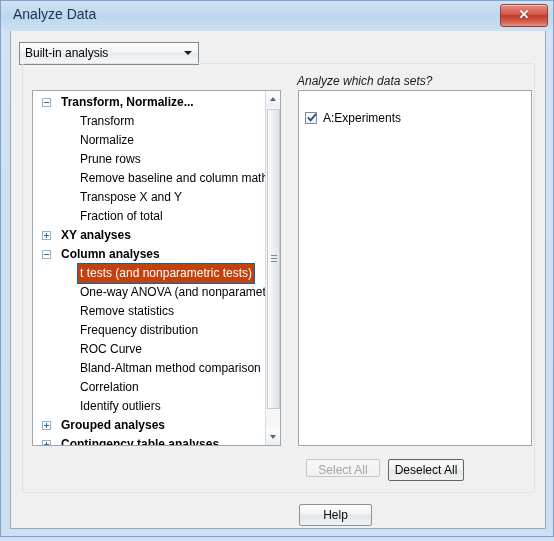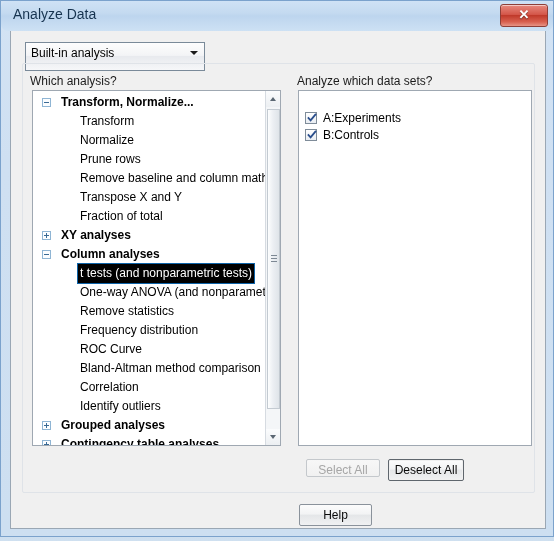--- a/index.html
+++ b/index.html
@@ -88,24 +88,24 @@
     height: 498px;
     background: #f0f0f0;
     border: 1px solid #9aa7b4;
     border-top: none;
     box-sizing: border-box;
   }
 
   
   #analysis-combo {
     position: absolute;
-    left: 14px;
+    left: 8px;
     top: 11px;
     width: 180px;
-    height: 29px;
+    height: 23px;
     background: linear-gradient(180deg, #fdfdfd 0%, #f3f4f6 46%, #e8eaee 50%, #f6f7f9 100%);
     border: 1px solid #7a8a99;
     box-sizing: border-box;
     cursor: pointer;
   }
   #analysis-combo .combo-text {
     position: absolute;
     left: 5px;
     top: 3px;
     font-size: 12px;
@@ -136,21 +136,21 @@
   }
 
   
   .section-label {
     position: absolute;
     font-size: 12px;
     color: #1b1b1b;
     white-space: nowrap;
   }
   #label-which-analysis { left: 19px; top: 43px; }
-  #label-which-datasets { left: 286px; top: 43px; }
+  #label-which-datasets { left: 286px; top: 43px; font-style: italic; }
 
   
   #tree-panel {
     position: absolute;
     left: 21px;
     top: 59px;
     width: 249px;
     height: 356px;
     background: #ffffff;
     border: 1px solid #9fa8b2;
@@ -206,21 +206,21 @@
     top: 1px;
     width: 1px;
     height: 5px;
     background: #3a6a94;
   }
   .tree-row .label-txt {
     display: inline-block;
     padding: 0 2px;
   }
   .tree-row.selected .label-txt {
-    background: #000000;
+    background: #c2410c;
     color: #ffffff;
     outline: 1px solid #0d63a8;
   }
 
   
   #tree-scrollbar {
     position: absolute;
     right: 0;
     top: 0;
     width: 15px;
@@ -355,21 +355,20 @@
 
   <div id="client">
 
     <div id="analysis-combo">
       <span class="combo-text">Built-in analysis</span>
       <span class="combo-arrow"></span>
     </div>
 
     <div id="groupbox"></div>
 
-    <div class="section-label" id="label-which-analysis">Which analysis?</div>
     <div class="section-label" id="label-which-datasets">Analyze which data sets?</div>
 
     <div id="tree-panel">
       <div id="tree-list">
           <div class="tree-row group"><span class="toggle"></span><span class="label-txt">Transform, Normalize...</span></div>
           <div class="tree-row child"><span class="label-txt">Transform</span></div>
           <div class="tree-row child"><span class="label-txt">Normalize</span></div>
           <div class="tree-row child"><span class="label-txt">Prune rows</span></div>
           <div class="tree-row child"><span class="label-txt">Remove baseline and column math</span></div>
           <div class="tree-row child"><span class="label-txt">Transpose X and Y</span></div>
@@ -404,25 +403,20 @@
         </div>
       </div>
     </div>
 
     <div id="datasets-panel">
         <div class="ds-row"><span class="ds-check">
             <svg width="10" height="10" viewBox="0 0 10 10">
               <path d="M1.5 5 L3.6 7.4 L8.4 1.6" stroke="#2a4e8c" stroke-width="1.8" fill="none" stroke-linecap="square"></path>
             </svg>
           </span><span>A:Experiments</span></div>
-        <div class="ds-row"><span class="ds-check">
-            <svg width="10" height="10" viewBox="0 0 10 10">
-              <path d="M1.5 5 L3.6 7.4 L8.4 1.6" stroke="#2a4e8c" stroke-width="1.8" fill="none" stroke-linecap="square"></path>
-            </svg>
-          </span><span>B:Controls</span></div>
       </div>
 
     <div class="btn disabled" id="btn-select-all">Select All</div>
     <div class="btn default" id="btn-deselect-all">Deselect All</div>
     <div class="btn" id="btn-help">Help</div>
 
   </div>
 </div>
 
 </body></html>

